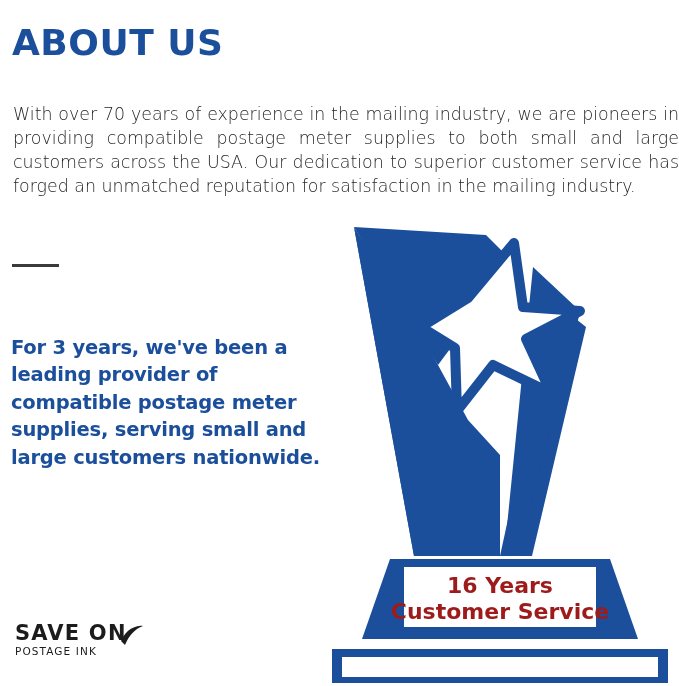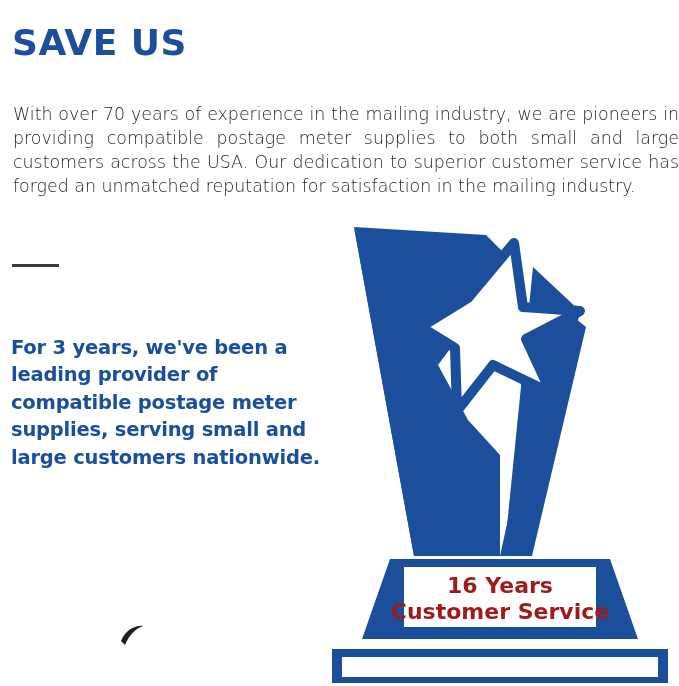--- a/index.html
+++ b/index.html
@@ -96,21 +96,21 @@
     top: 1px;
     width: 25px;
     height: 25px;
   }
 </style>
 </head>
 <body>
 
 <div class="page">
 
-  <h1 class="heading">SAVE US</h1>
+  <h1 class="heading">ABOUT US</h1>
 
   <p class="body-copy">With over 70 years of experience in the mailing industry, we are pioneers in providing compatible postage meter supplies to both small and large customers across the USA. Our dedication to superior customer service has forged an unmatched reputation for satisfaction in the mailing industry.</p>
 
   <div class="divider"></div>
 
   <p class="pullquote">For 3 years, we've been a leading provider of compatible postage meter supplies, serving small and large customers nationwide.</p>
 
   <svg class="trophy" viewBox="0 0 361 471">
 
     <path d="M38 14 L132 339 L150 339 L62 10 Z" fill="none"></path>
@@ -131,18 +131,20 @@
     <path d="M72 344 L292 344 L320 424 L44 424 Z" fill="#1b4f9c"></path>
     <rect x="86" y="352" width="192" height="60" fill="#ffffff"></rect>
 
     <rect x="14" y="434" width="336" height="34" fill="#1b4f9c"></rect>
     <rect x="24" y="442" width="316" height="20" fill="#ffffff"></rect>
     <text x="182" y="378" text-anchor="middle" font-family="DejaVu Sans, sans-serif" font-size="22" font-weight="bold" fill="#9e1b1b">16 Years</text>
     <text x="182" y="404" text-anchor="middle" font-family="DejaVu Sans, sans-serif" font-size="22" font-weight="bold" fill="#9e1b1b">Customer Service</text>
   </svg>
 
   <div class="logo">
+    <div class="logo-main">SAVE ON</div>
+    <div class="logo-sub">POSTAGE INK</div>
     <svg class="logo-swoosh" viewBox="0 0 25 25">
       <path d="M2 18 C8 4, 20 2, 24 3 C16 6, 10 12, 6 22 Z" fill="#1c1c1c"></path>
     </svg>
   </div>
 
 </div>
 
 </body></html>

